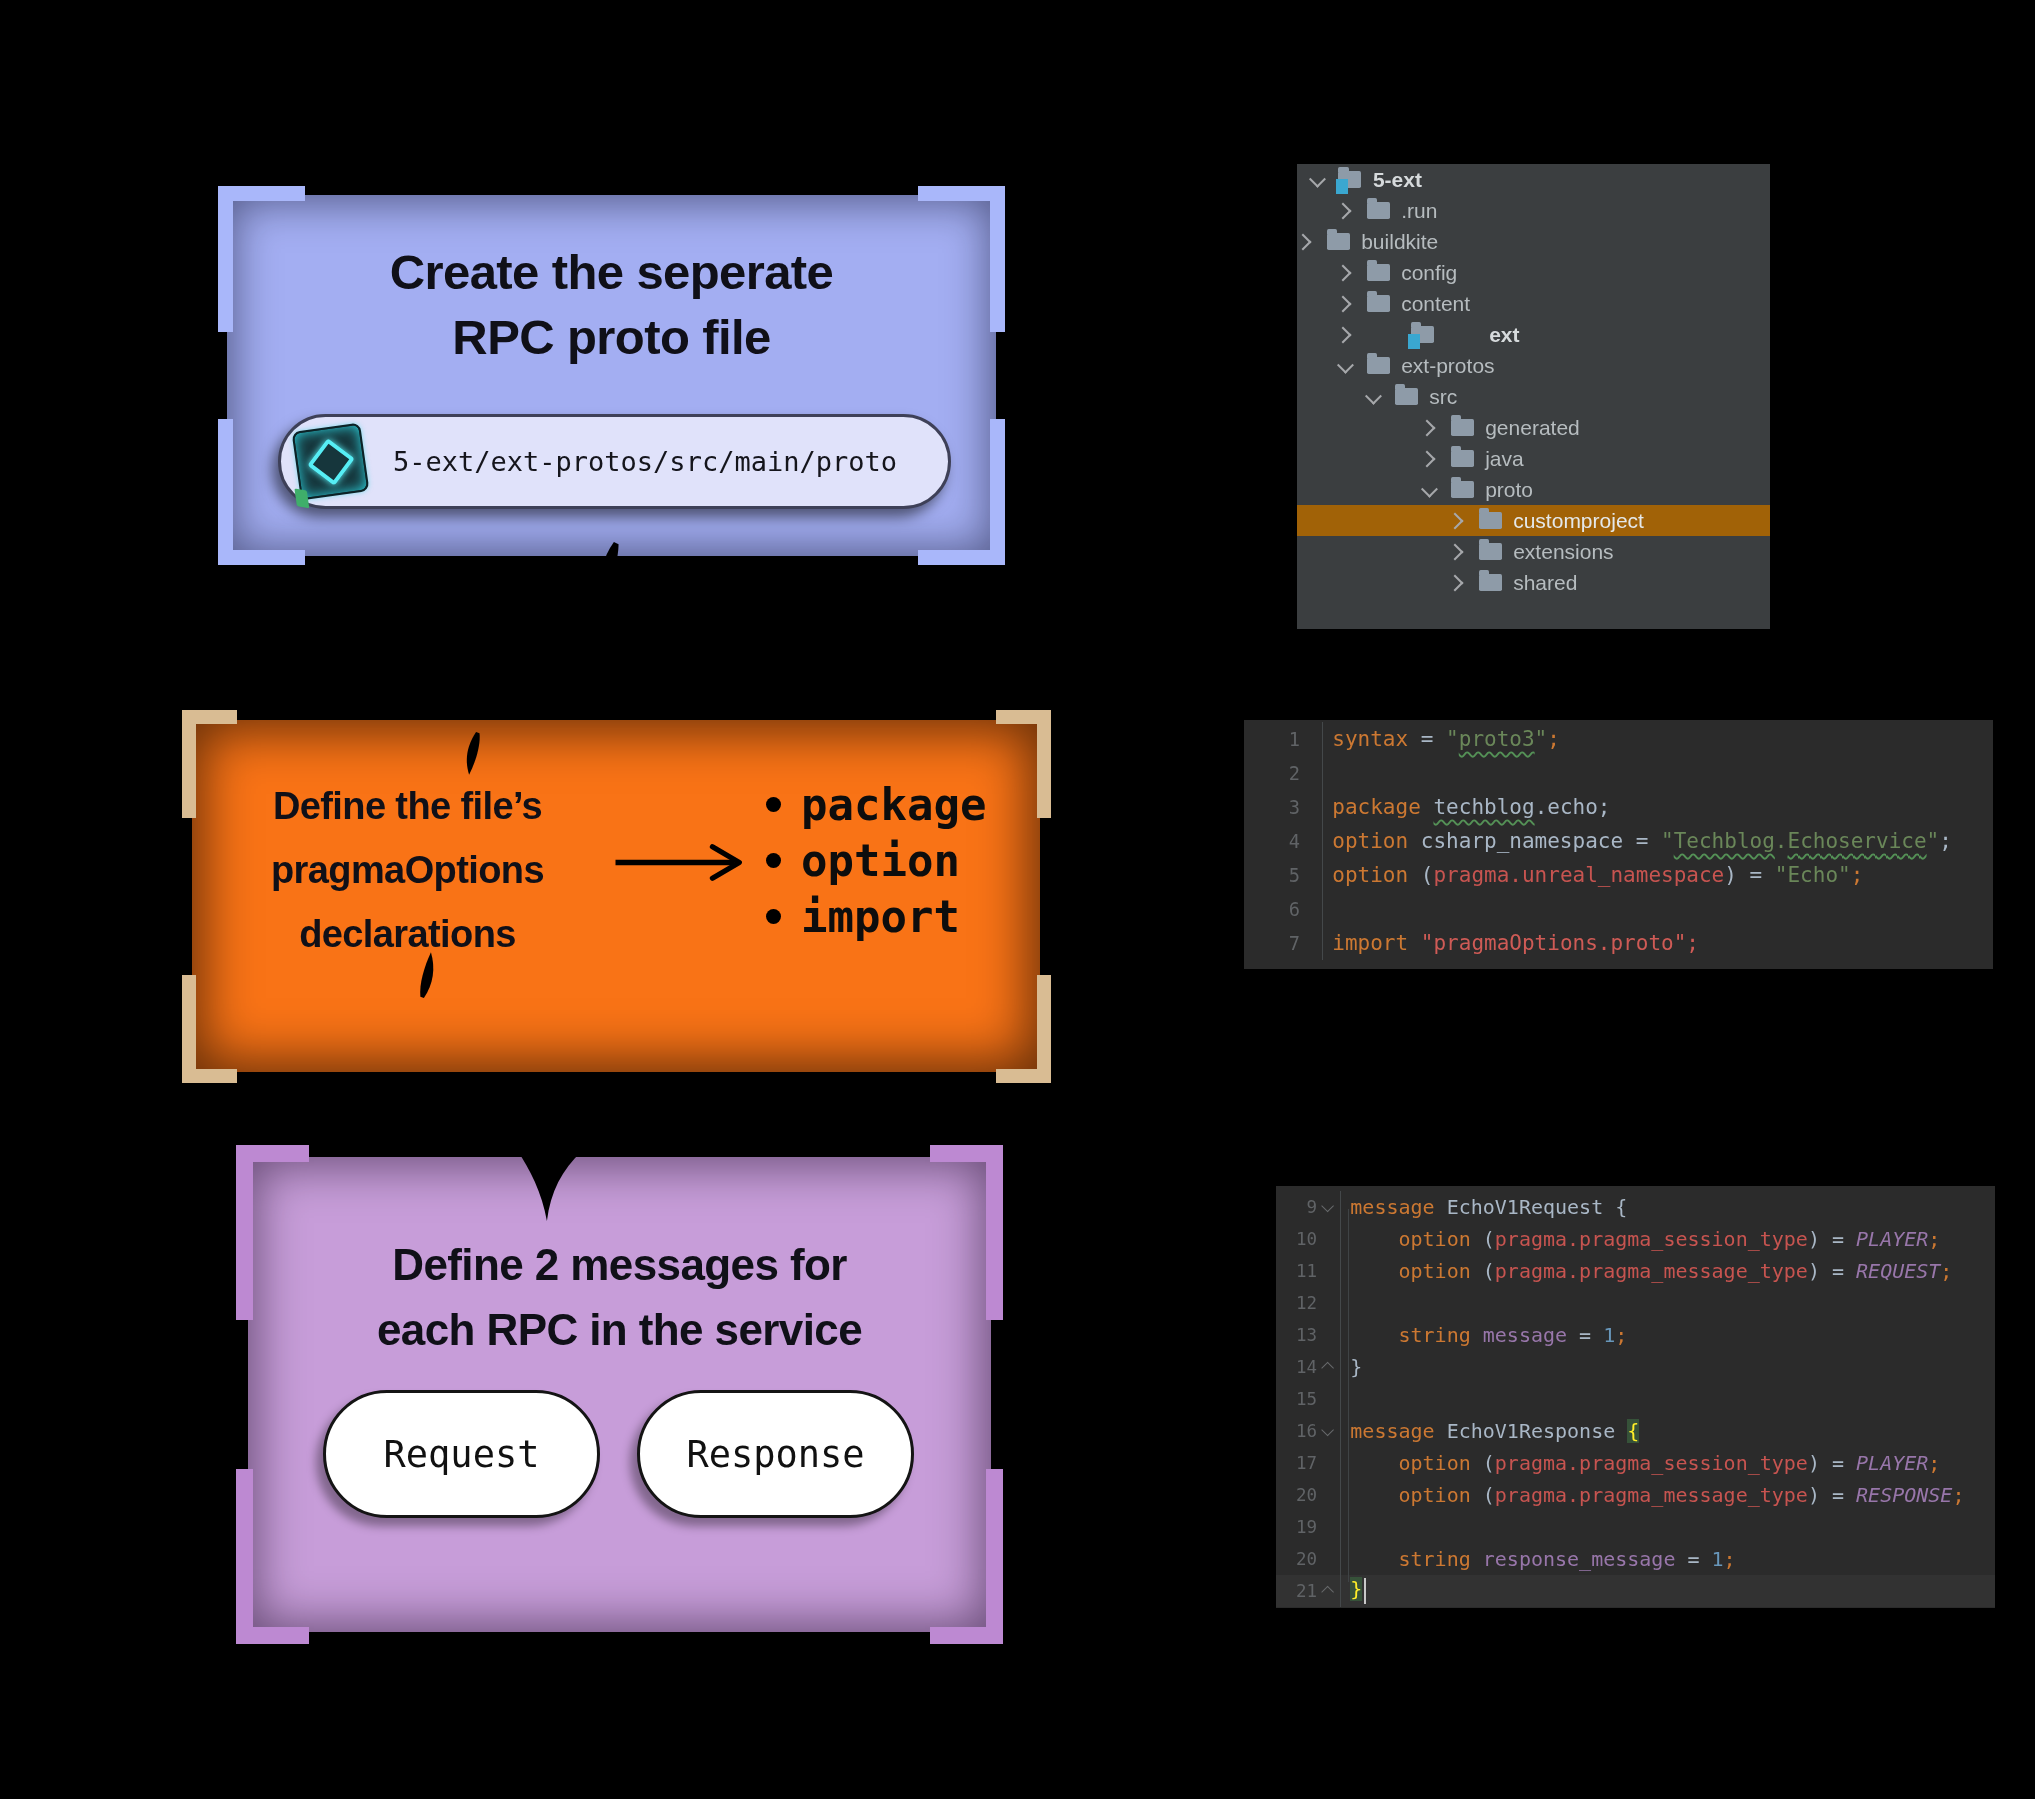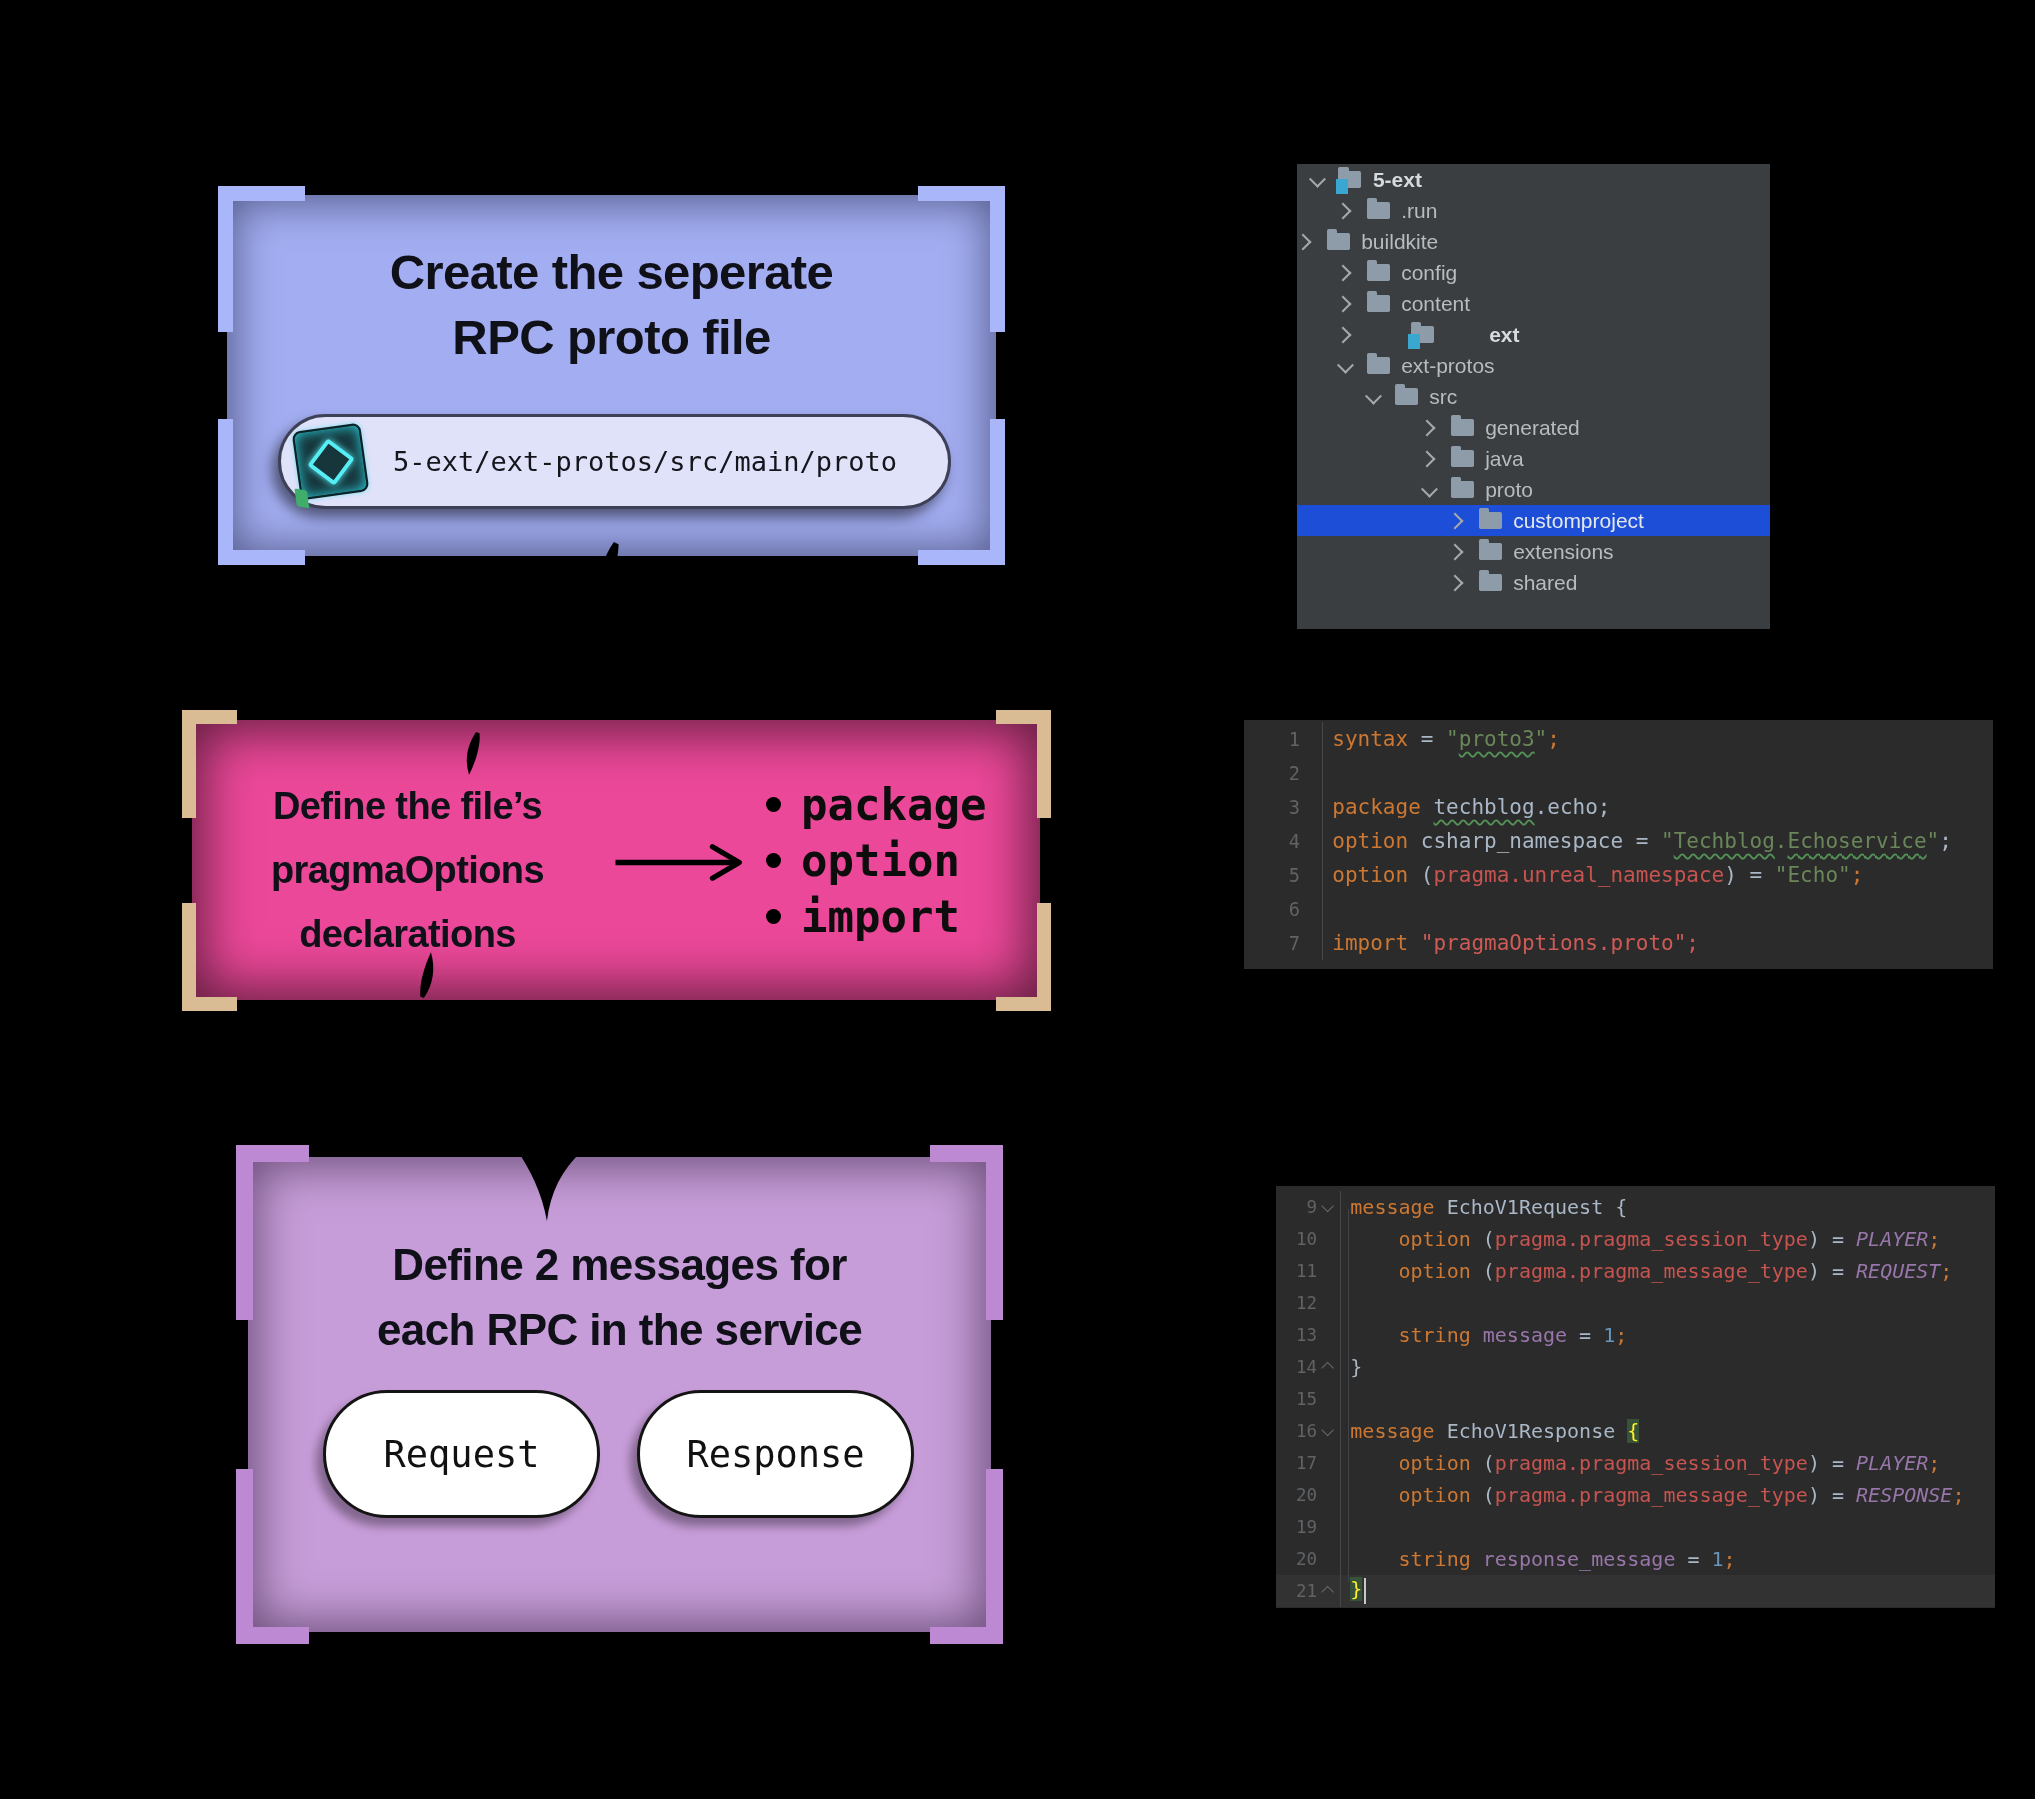--- a/index.html
+++ b/index.html
@@ -11,21 +11,21 @@
   .card .vig{position:absolute;inset:0;border-radius:7px;pointer-events:none;}
   .corner{position:absolute;box-sizing:border-box;}
   .corner.tl{border-left:var(--t) solid var(--c);border-top:var(--t) solid var(--c);left:var(--g);top:var(--g);width:var(--ah);height:var(--av);}
   .corner.tr{border-right:var(--t) solid var(--c);border-top:var(--t) solid var(--c);right:var(--g);top:var(--g);width:var(--ah);height:var(--av);}
   .corner.bl{border-left:var(--t) solid var(--c);border-bottom:var(--t) solid var(--c);left:var(--g);bottom:var(--g);width:var(--ah);height:var(--av);}
   .corner.br{border-right:var(--t) solid var(--c);border-bottom:var(--t) solid var(--c);right:var(--g);bottom:var(--g);width:var(--ah);height:var(--av);}
 
   #card-create{left:227px;top:195px;width:769px;height:361px;background:#a3aef2;
     --t:15px;--ah:87px;--av:146px;--c:#a9b7fa;--g:-9.3px;}
   #card-create .vig{box-shadow:inset 0 0 41px 8.2px rgba(12,14,40,.5);}
-  #card-declare{left:192px;top:720px;width:848px;height:280px;background:#ec4899;
+  #card-declare{left:192px;top:720px;width:848px;height:352px;background:#f97316;
     --t:14px;--ah:55px;--av:108px;--c:#d9bc93;--g:-10.5px;}
   #card-declare .vig{box-shadow:inset 0 0 52px 11.7px rgba(0,0,0,.58);}
   #card-messages{left:248px;top:1157px;width:743px;height:475px;background:#c79dd9;
     --t:17.5px;--ah:73px;--av:175px;--c:#bd89d2;--g:-11.7px;}
   #card-messages .vig{box-shadow:inset 0 0 47px 9.3px rgba(15,0,25,.5);}
 
   .card-title{position:absolute;left:0;right:0;text-align:center;color:#101018;
     font-weight:bold;letter-spacing:-0.6px;}
   #card-create .card-title{top:45px;font-size:49px;line-height:65px;}
   #card-messages .card-title{top:75px;font-size:44px;line-height:65px;}
@@ -59,21 +59,21 @@
     border-radius:64px;box-shadow:-7px 8.2px 9.3px rgba(0,0,0,.35);
     display:flex;align-items:center;justify-content:center;font-size:37px;color:#111;}
   #pill-request{left:75px;}
   #pill-response{left:389px;}
 
   .crack{position:absolute;pointer-events:none;}
 
   
   #tree{left:1297px;top:164px;width:473px;height:465px;background:#3b3e40;overflow:hidden;}
   .trow{display:flex;align-items:center;height:31px;white-space:nowrap;}
-  .trow.sel{background:#1d4ed8;}
+  .trow.sel{background:#a16207;}
   .chev{display:inline-block;width:10px;height:10px;border-right:2.3px solid #a6a8ab;border-bottom:2.3px solid #a6a8ab;
     flex:none;margin-right:17.5px;}
   .chev.closed{transform:rotate(-45deg);}
   .chev.open{transform:rotate(45deg) translate(1.2px,-2.3px);}
   .ficon{width:23px;height:17.5px;background:#8e9ba8;border-radius:1.7px;position:relative;flex:none;margin-right:11.7px;}
   .ficon:before{content:'';position:absolute;top:-4.1px;left:0;width:10.5px;height:5.2px;background:#8e9ba8;border-radius:1.7px 1.7px 0 0;}
   .fbadge{position:absolute;left:-2.3px;bottom:-5.8px;width:11.7px;height:15px;background:#3aa7d0;}
   .tlabel{font-size:21px;color:#b6bcbf;}
   .tlabel.b{font-weight:bold;color:#d6dadc;}
   .trow.sel .tlabel{color:#e4e8ea;}

